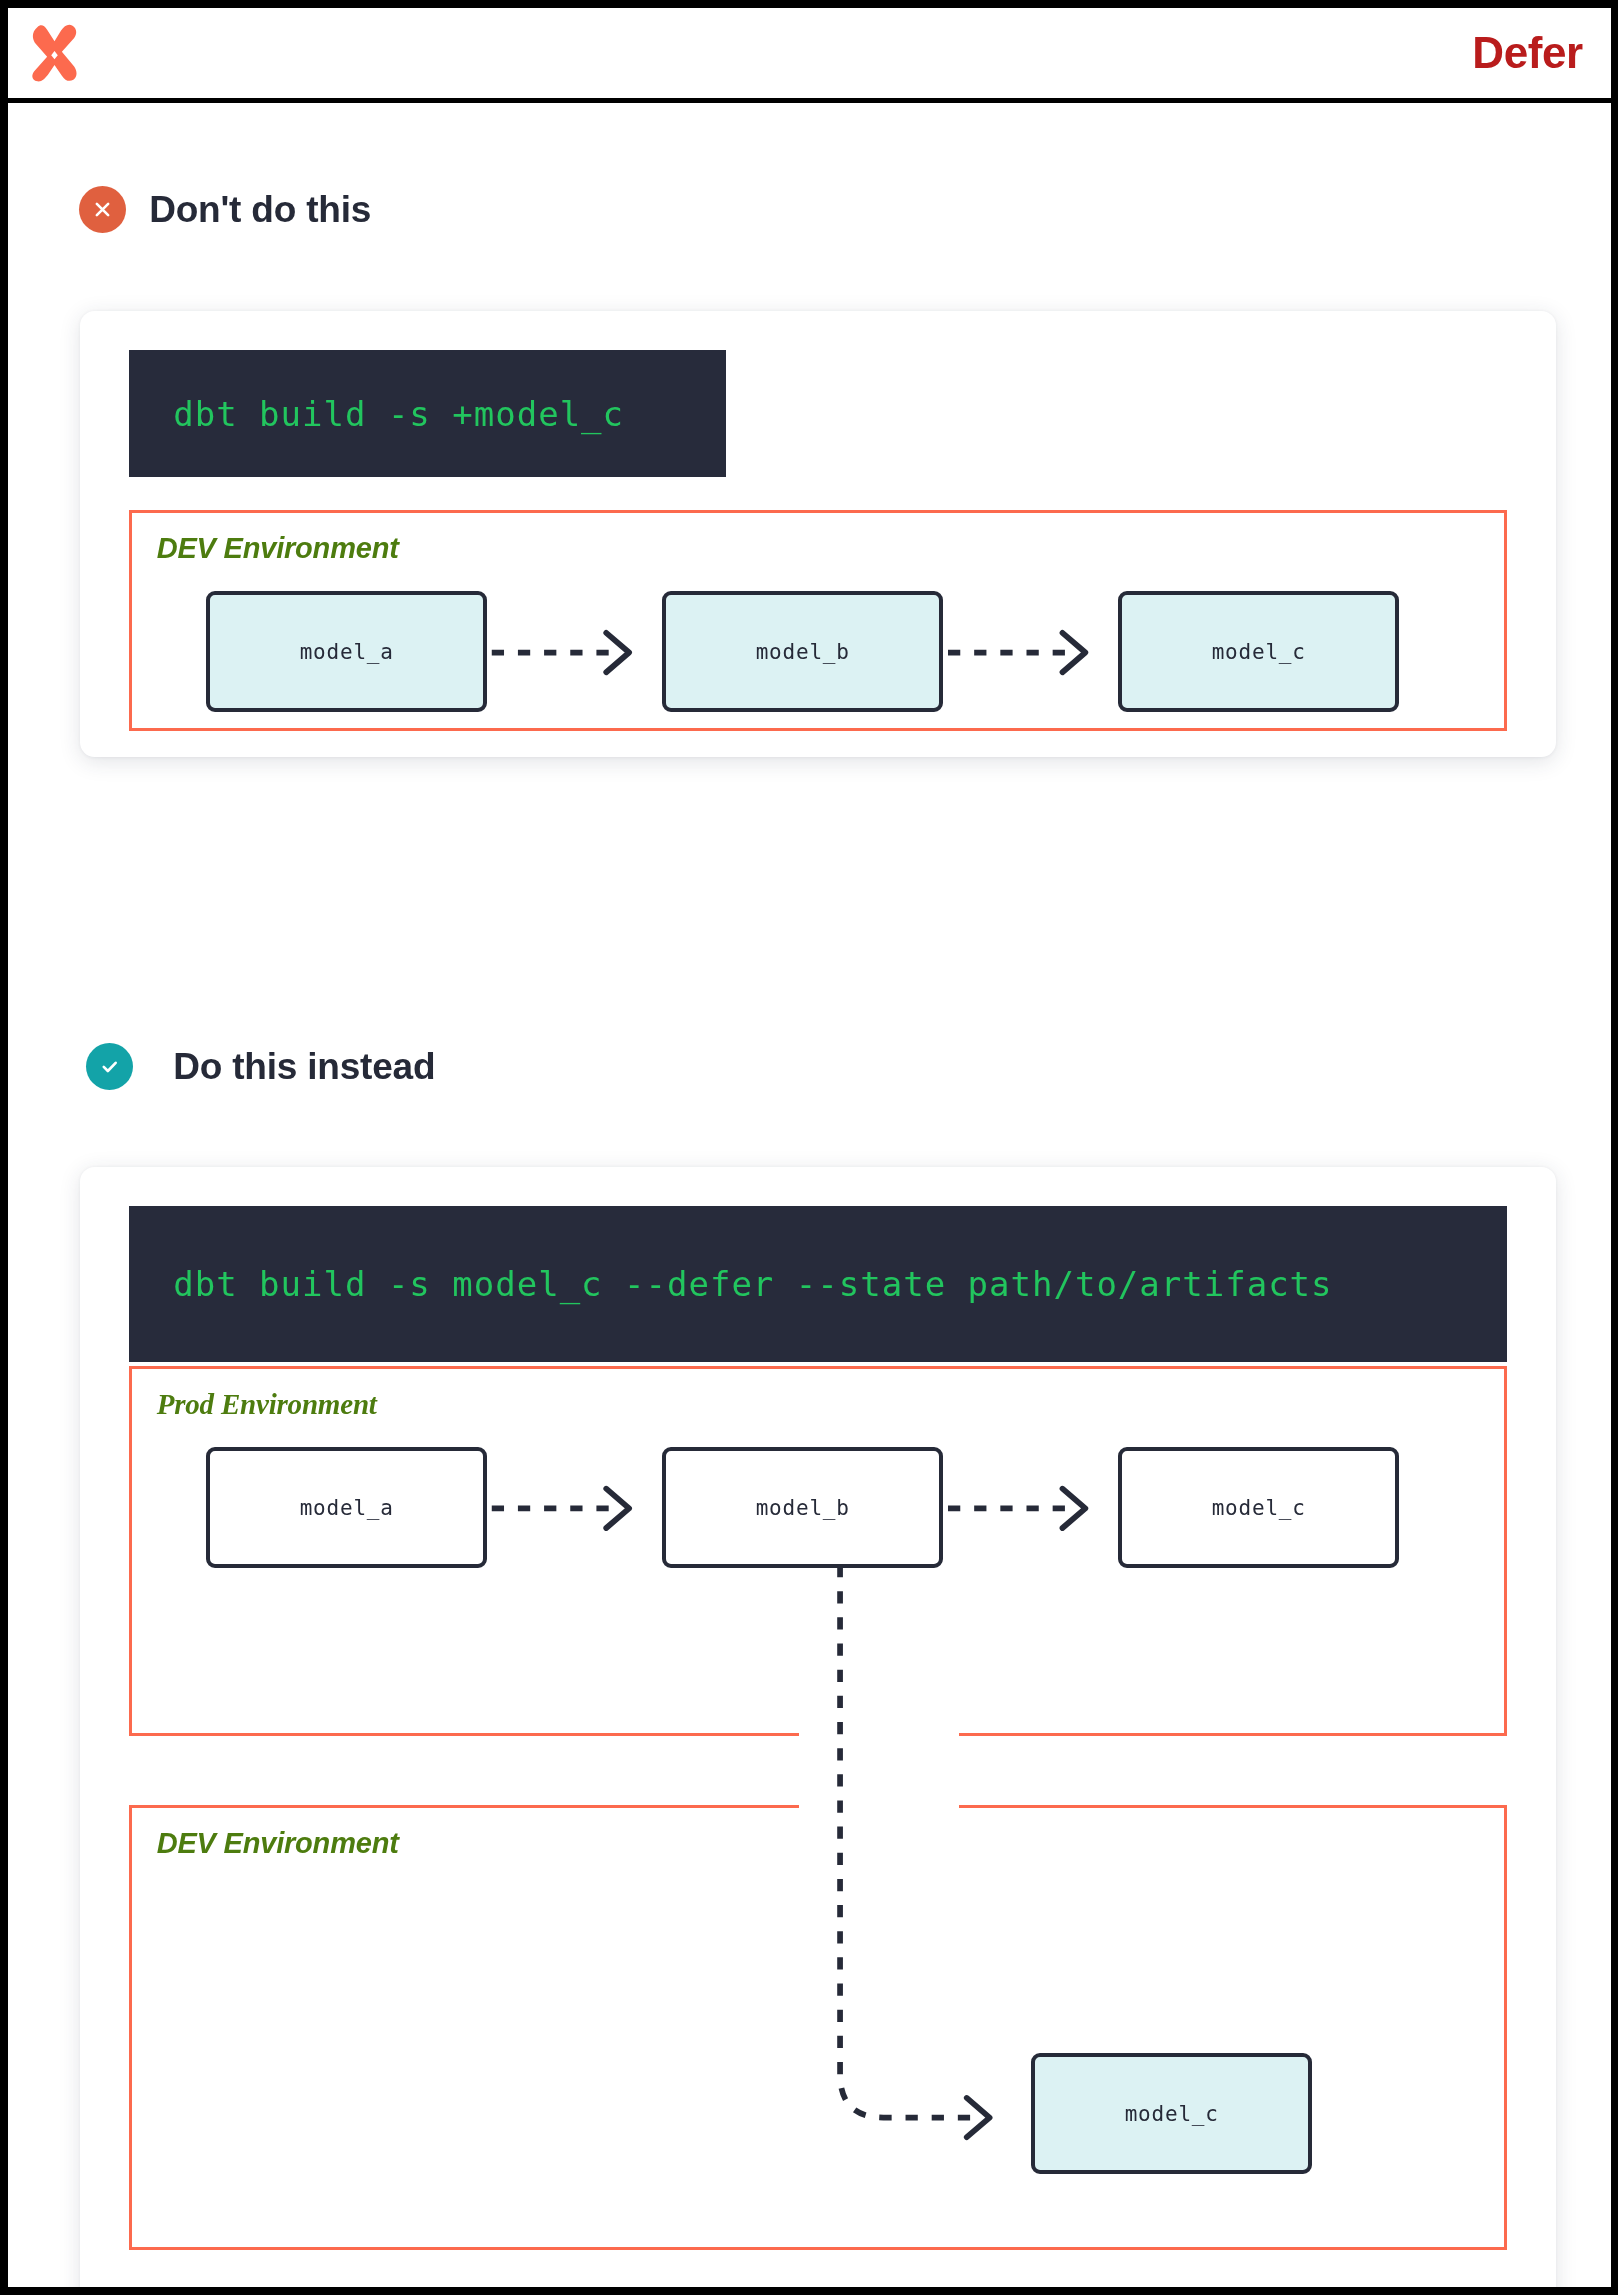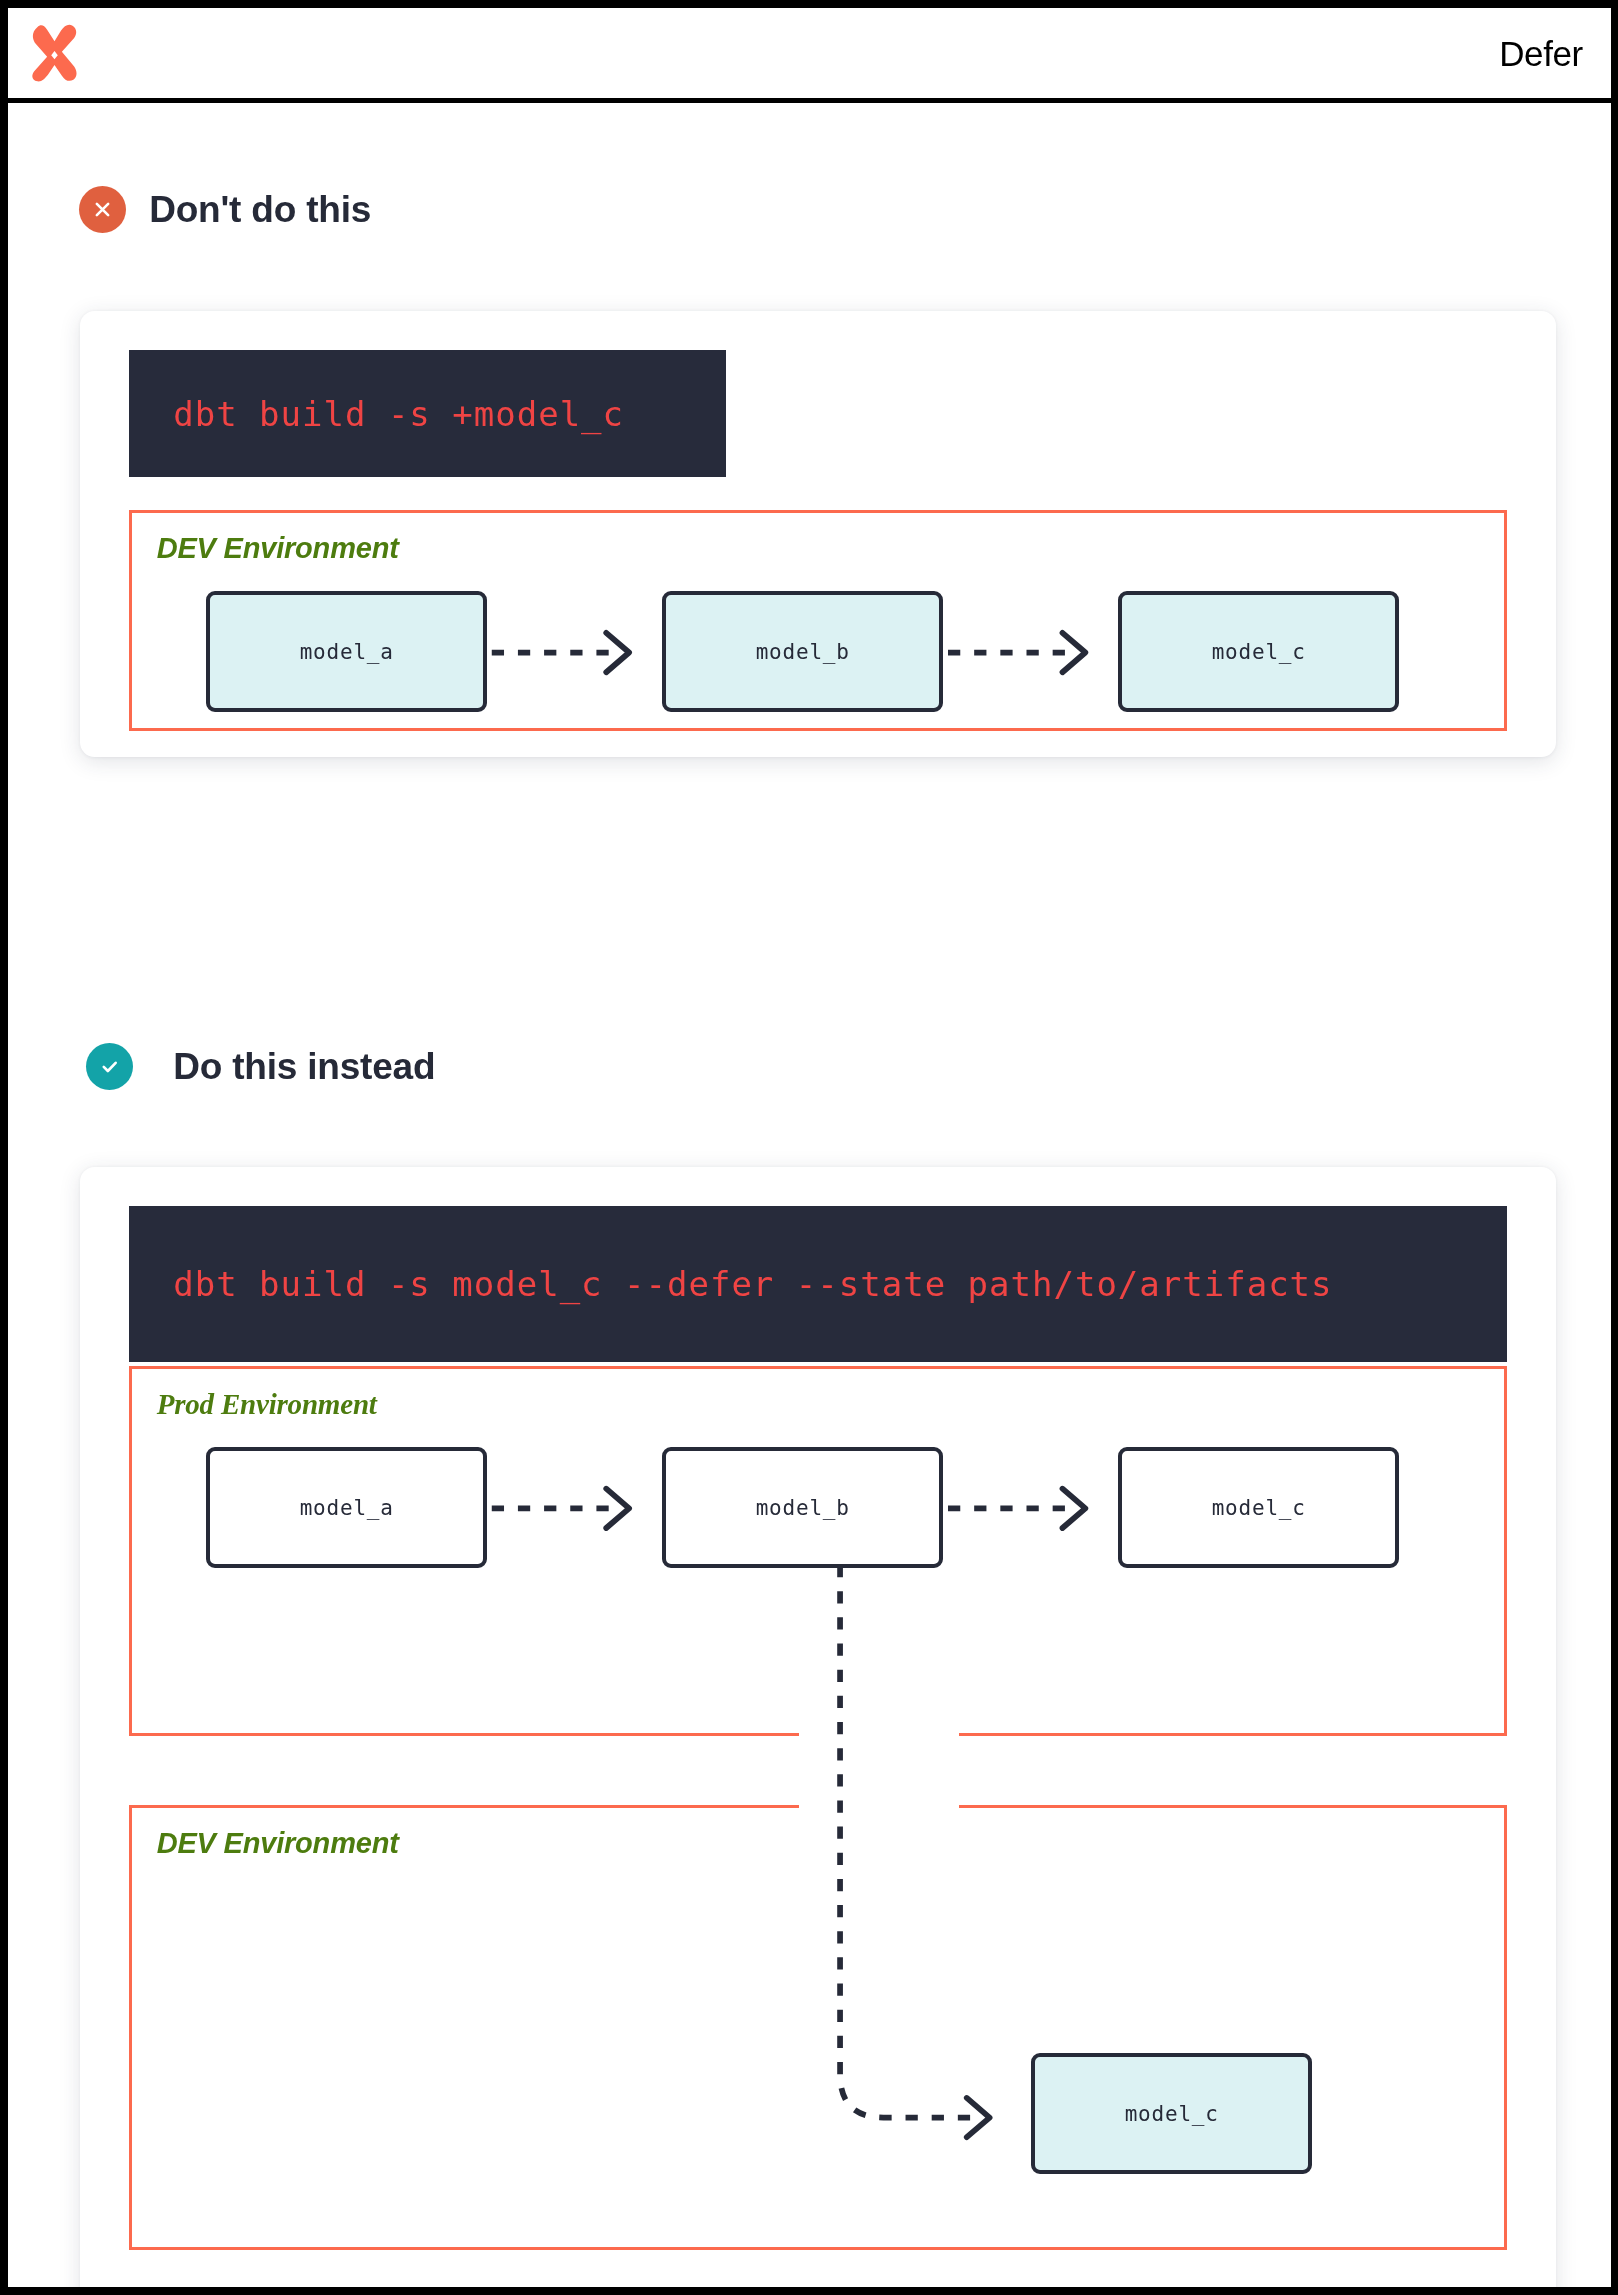--- a/index.html
+++ b/index.html
@@ -40,23 +40,23 @@
     padding: 0 28px 0 21px;
   }
   .logo-mark {
     width: 51px; height: 59px;
     position: relative;
     flex: 0 0 auto;
   }
   .logo-mark svg { display: block; width: 51px; height: 59px; }
   .header-title {
     margin-left: auto;
-    font-size: 35px;
-    font-weight: 400;
-    color: #000000;
+    font-size: 44px;
+    font-weight: 700;
+    color: #b91c1c;
     letter-spacing: -0.4px;
     line-height: 1;
   }
 
   
   .page {
     position: absolute;
     left: 0; top: 95px;
     width: 100%;
     bottom: 0;
@@ -91,21 +91,21 @@
   .card {
     background: #ffffff;
     border-radius: 14.7px;
     box-shadow: 0 4.9px 21px rgba(40,45,70,0.13), 0 0.8px 3.3px rgba(40,45,70,0.06);
     position: relative;
   }
 
   
   .code {
     background: #272B3B;
-    color: #ef4444;
+    color: #22c55e;
     font-family: "DejaVu Sans Mono", monospace;
     font-size: 34px;
     letter-spacing: 1px;
     display: flex;
     align-items: center;
     white-space: pre;
   }
 
   
   .envbox {

